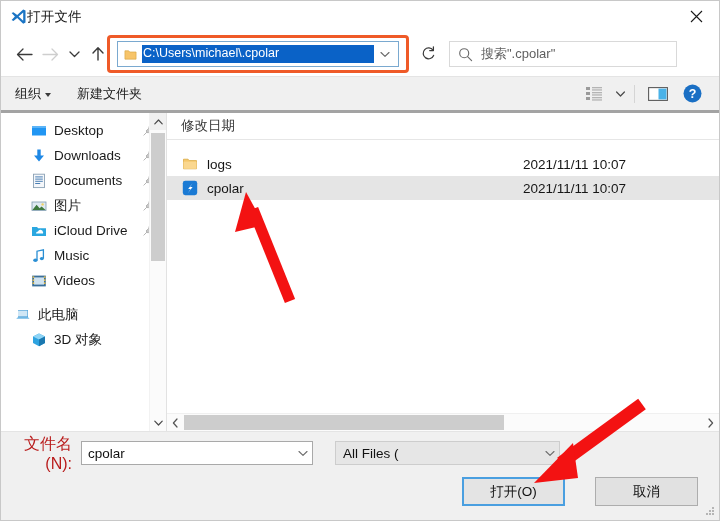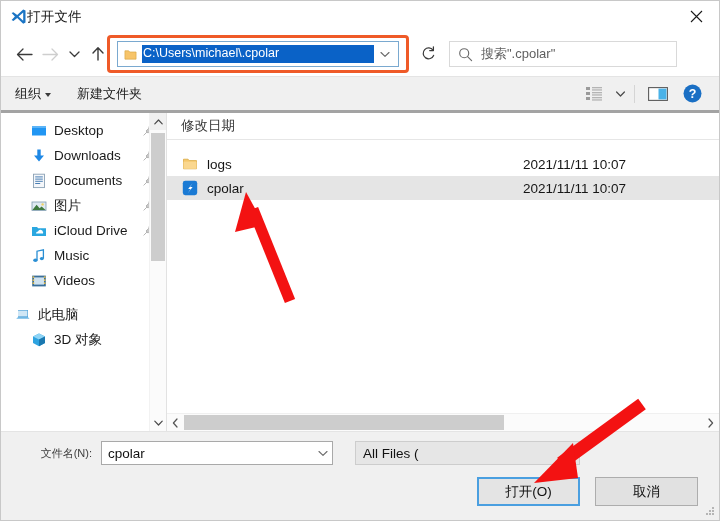--- a/index.html
+++ b/index.html
@@ -403,25 +403,25 @@
   }
   .fn-row {
     position: absolute;
     left: 0; top: 8px;
     width: 100%;
     height: 26px;
     display: flex;
     align-items: center;
   }
   .fn-label {
-    width: 100px;
+    width: 80px;
     text-align: right;
     padding-right: 9px;
-    font-size: 11px;
-    color: #404040;
+    font-size: 16px;
+    color: #b91c1c;
     box-sizing: border-box;
   }
   .fn-input {
     width: 232px;
     height: 24px;
     box-sizing: border-box;
     background: #ffffff;
     border: 1px solid #a9a9a9;
     display: flex;
     align-items: center;
@@ -454,21 +454,21 @@
     position: absolute;
     right: 0; top: 0; bottom: 0;
     width: 19px;
     display: flex; align-items: center; justify-content: center;
   }
   .btn-row {
     position: absolute;
     right: 21px;
     top: 45px;
     display: flex;
-    gap: 15px;
+    gap: 30px;
   }
   .btn {
     width: 103px;
     height: 29px;
     box-sizing: border-box;
     font-size: 13.5px;
     color: #111;
     background: #e1e1e1;
     border: 1px solid #adadad;
     display: flex;

